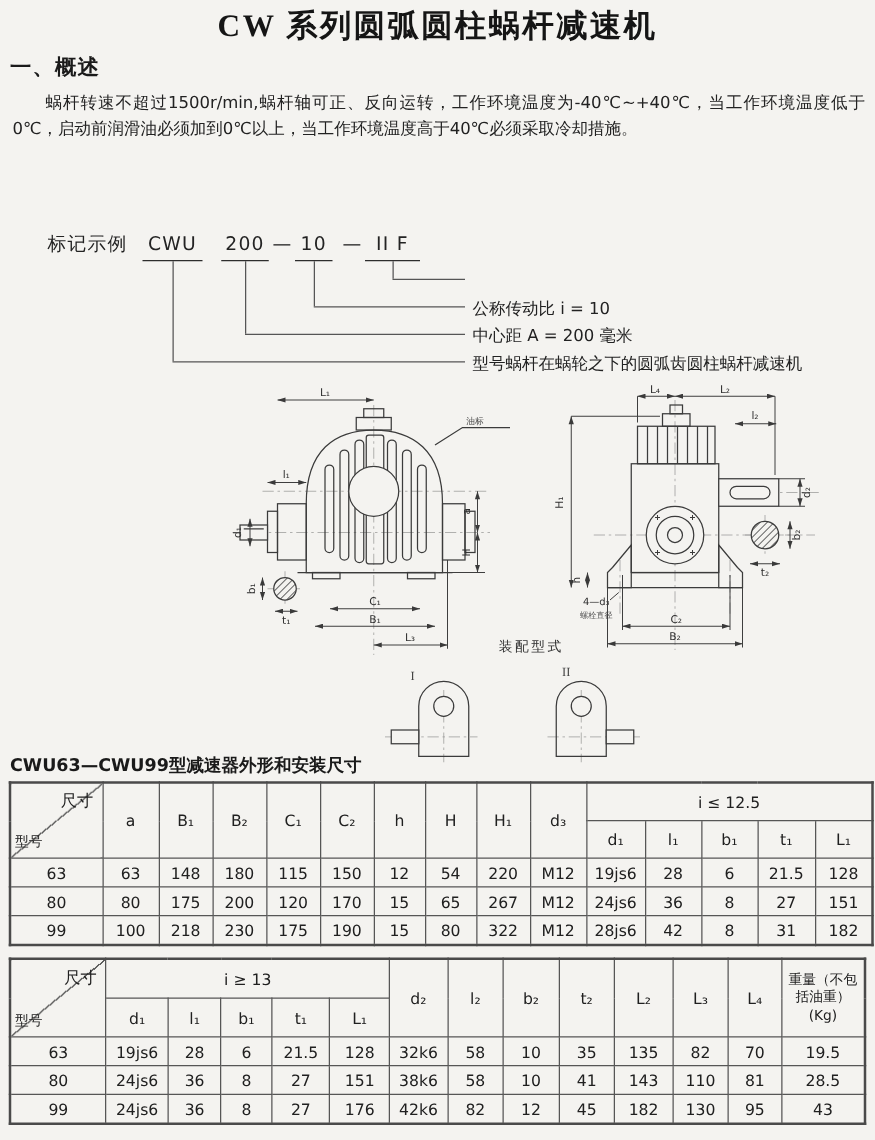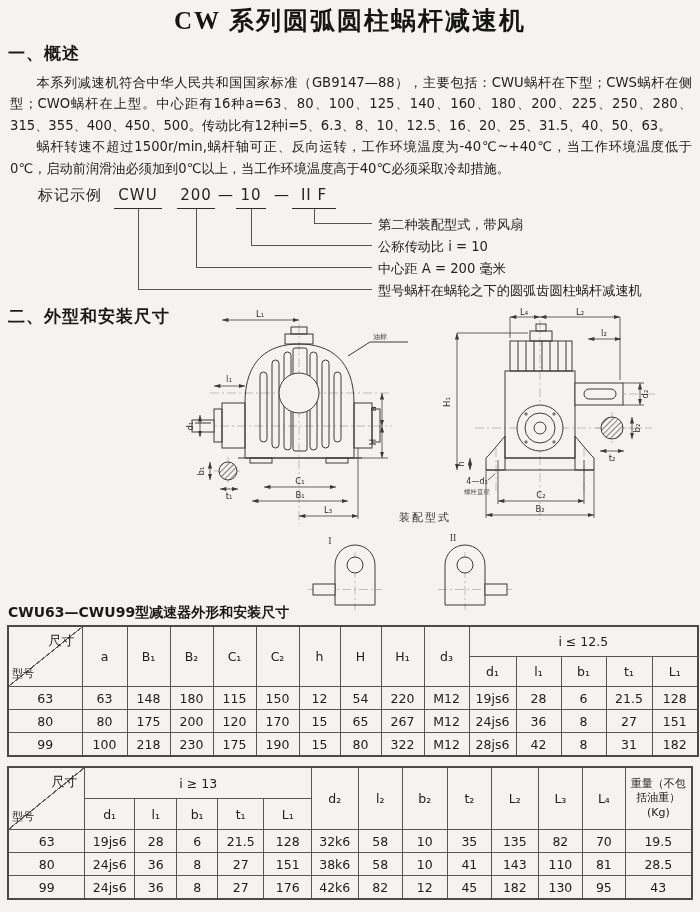--- a/index.html
+++ b/index.html
@@ -50,21 +50,20 @@
 </head>
 <body>
 
 <div id="page">
 
   <div id="page-title" class="abs">CW 系列圆弧圆柱蜗杆减速机</div>
 
   <div id="h-overview" class="abs h2">一、概述</div>
 
   <div id="paras" class="abs">
-    <p>本系列减速机符合中华人民共和国国家标准（GB9147—88），主要包括：CWU蜗杆在下型；CWS蜗杆在侧型；CWO蜗杆在上型。中心距有16种a=63、80、100、125、140、160、180、200、225、250、280、315、355、400、450、500。传动比有12种i=5、6.3、8、10、12.5、16、20、25、31.5、40、50、63。</p>
     <p>蜗杆转速不超过1500r/min,蜗杆轴可正、反向运转，工作环境温度为-40℃~+40℃，当工作环境温度低于0℃，启动前润滑油必须加到0℃以上，当工作环境温度高于40℃必须采取冷却措施。</p>
   </div>
 
   <div id="marking" class="abs">
     <span class="mk-part" style="left:38px;">标记示例</span>
     <span class="mk-part" style="left:114px;width:48px;">CWU</span>
     <span class="mk-part" style="left:177px;width:38px;">200</span>
     <span class="mk-part" style="left:218px;width:14px;">—</span>
     <span class="mk-part" style="left:234px;width:34px;">10</span>
     <span class="mk-part" style="left:274px;width:14px;">—</span>
@@ -77,27 +76,25 @@
 
     <div class="mk-v" style="left:314px;top:23px;height:14px;"></div>
     <div class="mk-v" style="left:251px;top:23px;height:36px;"></div>
     <div class="mk-v" style="left:196px;top:23px;height:58px;"></div>
     <div class="mk-v" style="left:138px;top:23px;height:80px;"></div>
     <div class="mk-h" style="left:314px;top:37px;width:58px;"></div>
     <div class="mk-h" style="left:251px;top:59px;width:121px;"></div>
     <div class="mk-h" style="left:196px;top:81px;width:176px;"></div>
     <div class="mk-h" style="left:138px;top:103px;width:234px;"></div>
 
-    <div class="mk-callout" style="top:30px;">第二种装配型式，带风扇</div>
     <div class="mk-callout" style="top:52px;">公称传动比 i = 10</div>
     <div class="mk-callout" style="top:74px;">中心距 A = 200 毫米</div>
     <div class="mk-callout" style="top:96px;">型号蜗杆在蜗轮之下的圆弧齿圆柱蜗杆减速机</div>
   </div>
 
-  <div id="h-dims" class="abs h2">二、外型和安装尺寸</div>
 
   <svg id="drawings" class="abs" width="520" height="302" viewBox="0 0 520 302">
     <defs>
       <pattern id="hatch" patternUnits="userSpaceOnUse" width="4" height="4" patternTransform="rotate(45)">
         <rect width="4" height="4" fill="#f4f3f0"></rect>
         <line x1="0" y1="0" x2="0" y2="4" stroke="#4c4c4c" stroke-width="1.4"></line>
       </pattern>
       <marker id="aE" orient="auto" markerWidth="9" markerHeight="6" refX="8" refY="2.6">
         <path d="M0,0 L8,2.6 L0,5.2 Z" fill="#3a3a3a"></path>
       </marker>

